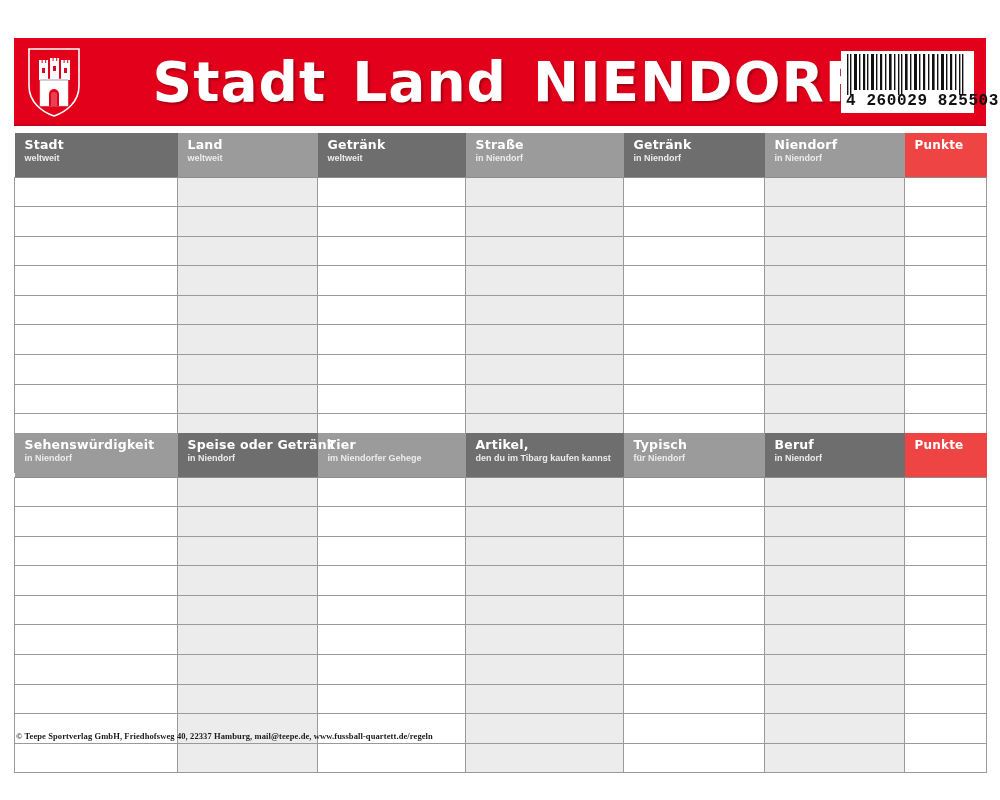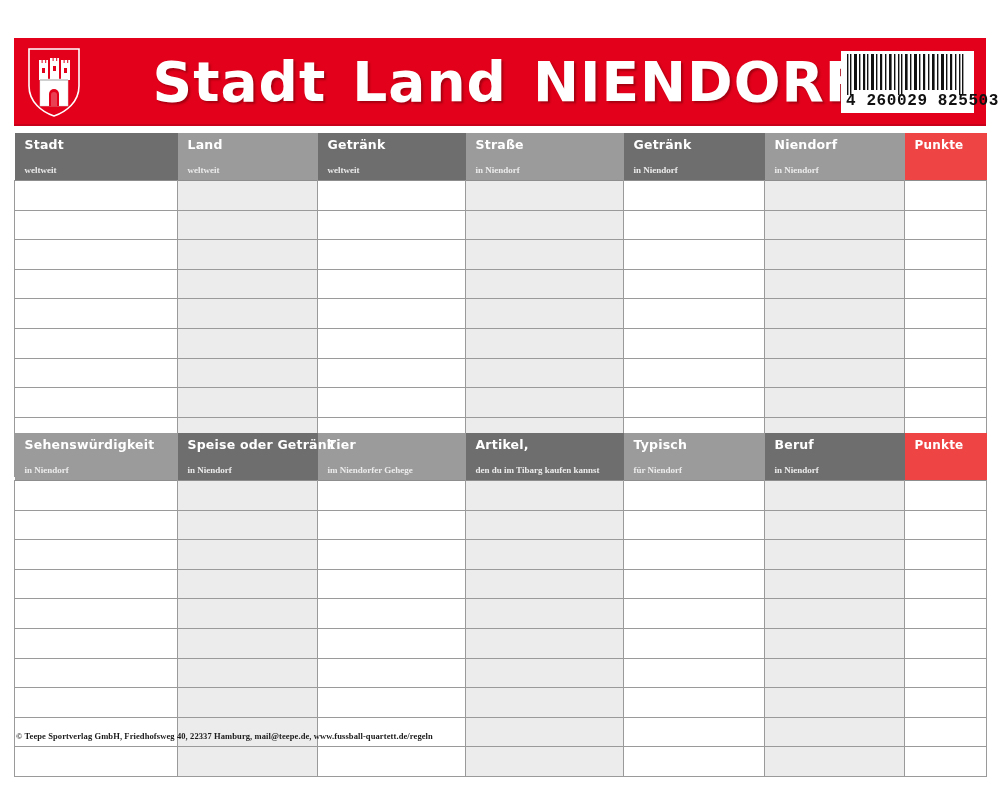--- a/index.html
+++ b/index.html
@@ -139,24 +139,24 @@
     font-family: "DejaVu Sans", sans-serif;
     font-weight: bold;
     font-size: 12.5px;
     line-height: 14px;
     letter-spacing: 0.2px;
     color: #ffffff;
     white-space: nowrap;
   }
   .h-sub {
     display: block;
-    font-family: Liberation Serif, serif;
+    font-family: Liberation Sans, sans-serif;
     font-size: 9px;
     line-height: 12px;
-    margin-top: 12px;
+    margin-top: 0;
     color: #ececec;
     white-space: nowrap;
   }
   .hdr-red .h-main { font-size: 12px; }
 
   .grid td {
     height: 28.6px;
     border: 1px solid #9a9a9a;
     border-top-color: #8d8d8d;
     padding: 0;

